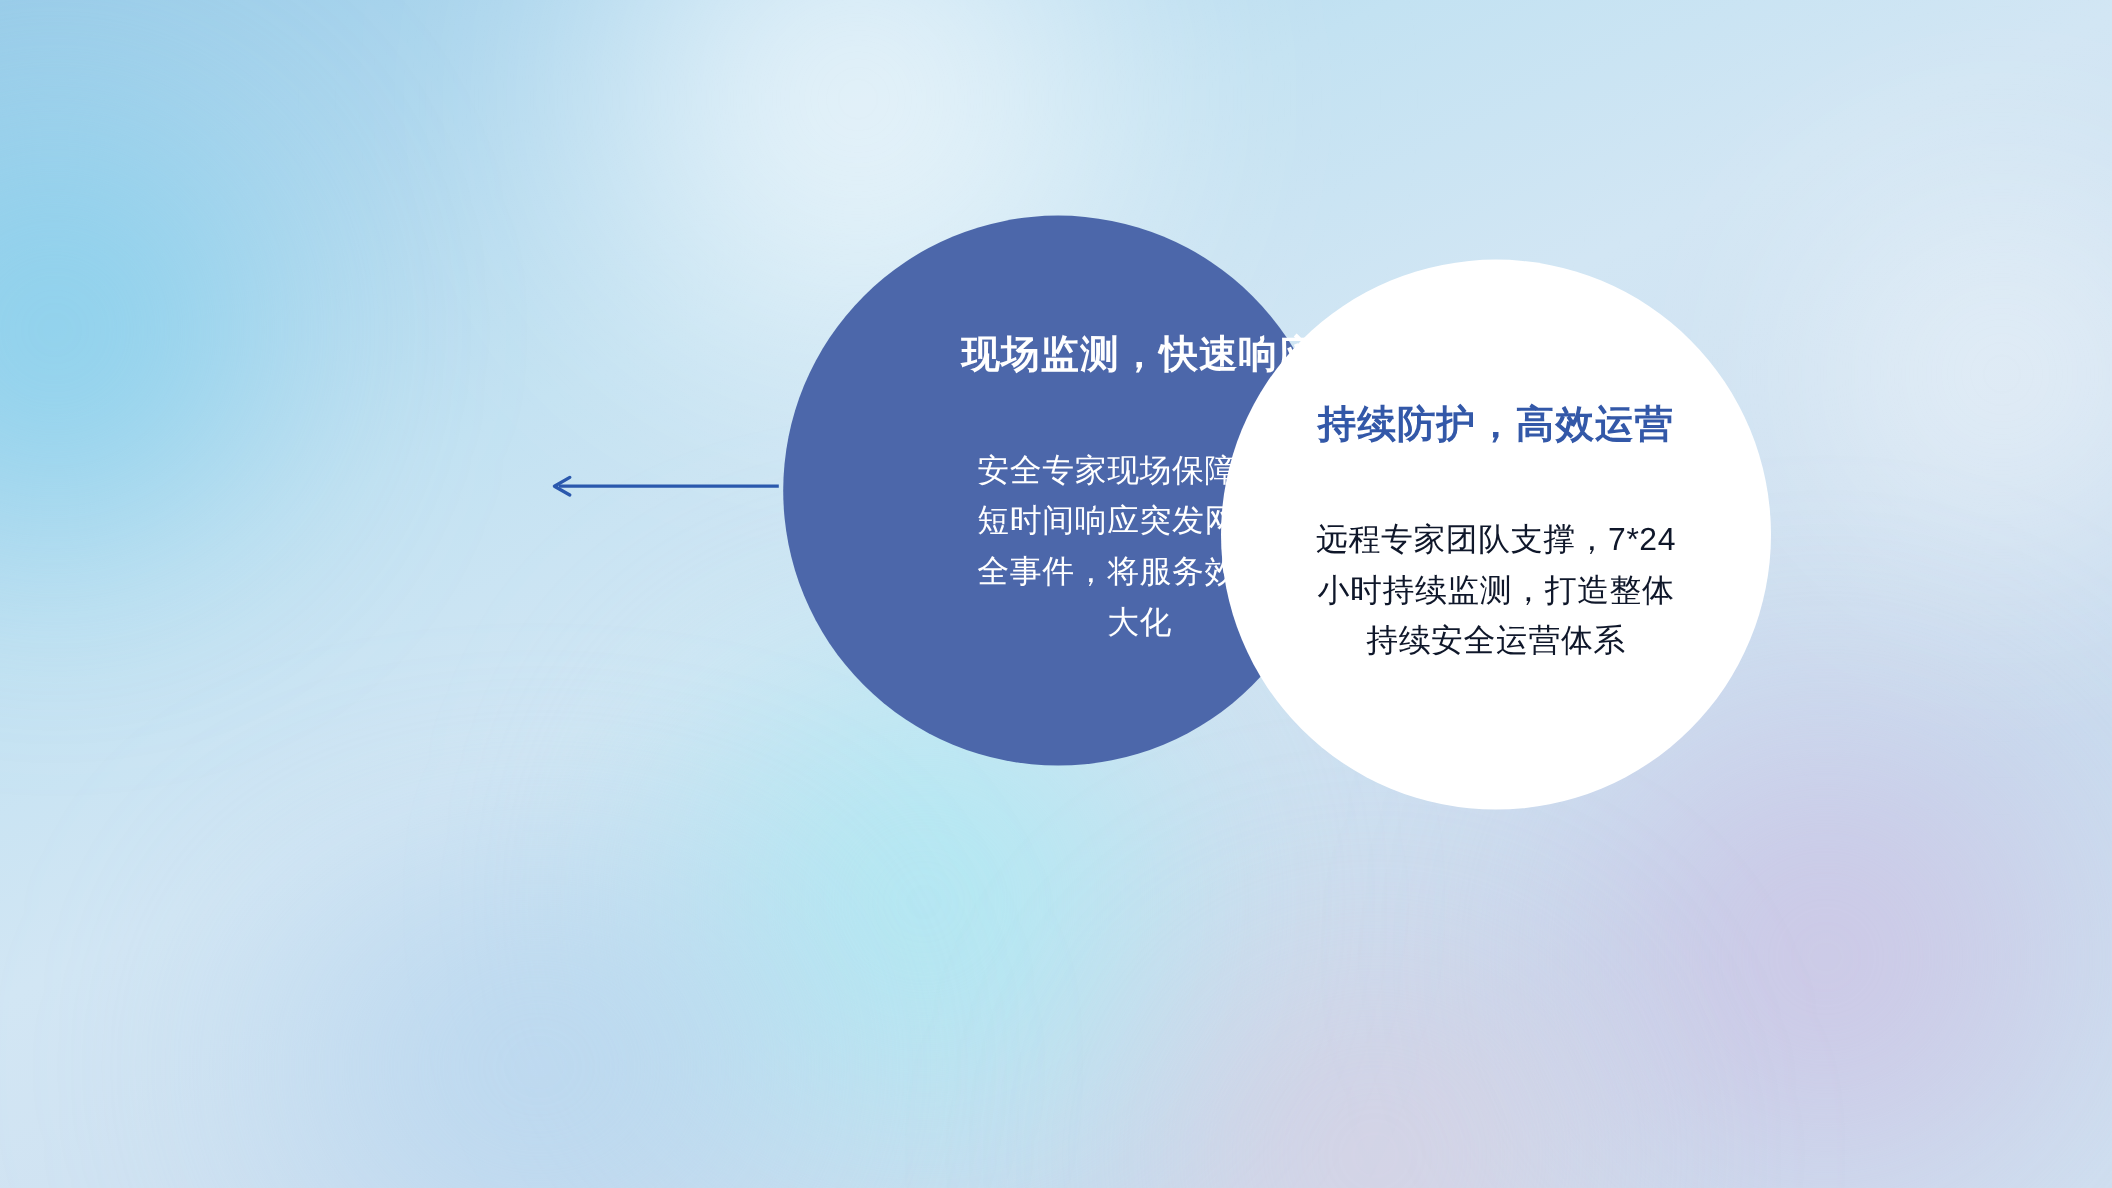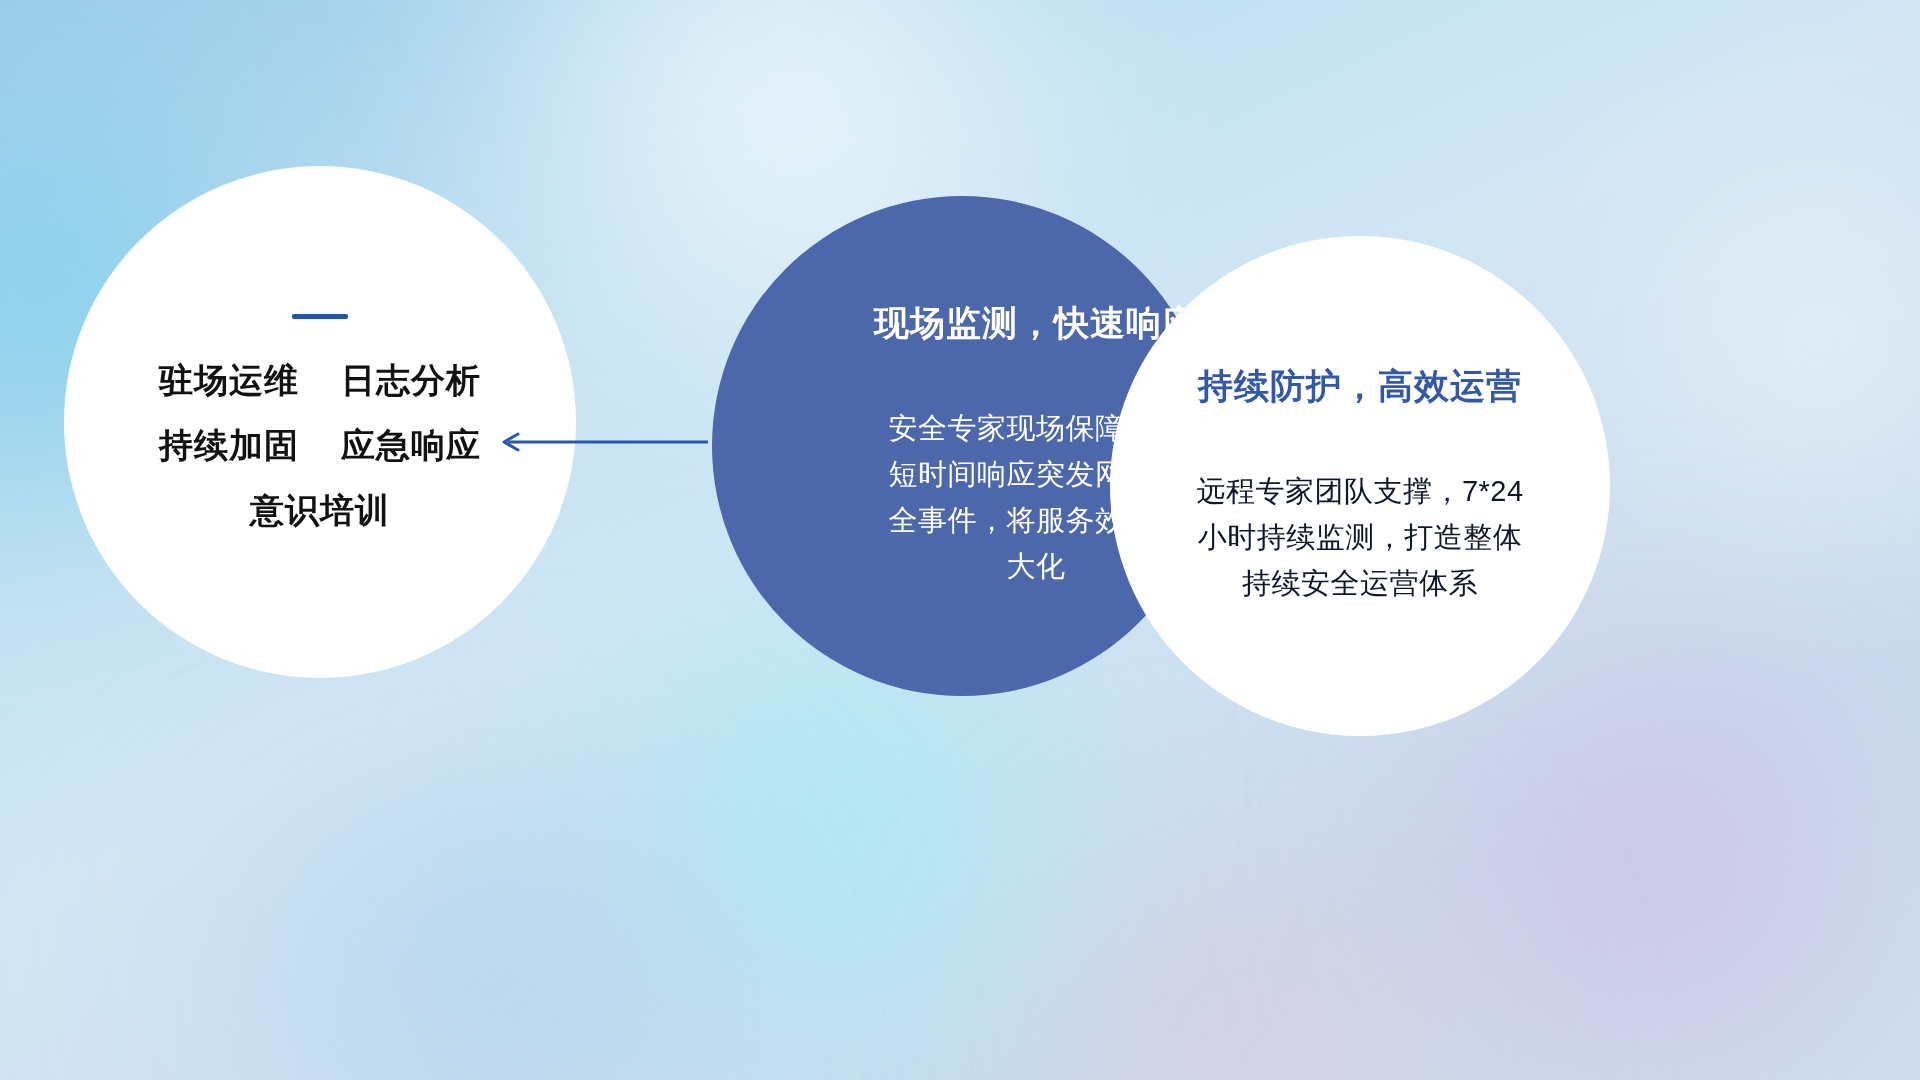--- a/index.html
+++ b/index.html
@@ -157,28 +157,20 @@
   <div class="bg">
     <div class="bg-blob blob-teal-left"></div>
     <div class="bg-blob blob-white-top"></div>
     <div class="bg-blob blob-cyan-mid"></div>
     <div class="bg-blob blob-lilac-right"></div>
     <div class="bg-blob blob-pink-bottom"></div>
     <div class="bg-blob blob-blue-bottom"></div>
     <div class="bg-blob blob-white-rightedge"></div>
   </div>
 
-  <div class="circle" id="circle-capabilities">
-    <div class="accent-dash"></div>
-    <div class="cap-lines">
-      <div class="cap-line">驻场运维    日志分析</div>
-      <div class="cap-line">持续加固    应急响应</div>
-      <div class="cap-line">意识培训</div>
-    </div>
-  </div>
 
   <svg id="flow-arrow" viewBox="0 0 218 36">
     <line x1="216" y1="18" x2="16" y2="18" stroke="#2a58ad" stroke-width="3"></line>
     <polyline points="26,10 12,18 26,26" fill="none" stroke="#2a58ad" stroke-width="3" stroke-linecap="round" stroke-linejoin="round"></polyline>
   </svg>
 
   <div class="circle" id="circle-onsite">
     <div class="inner">
       <div class="card-title">现场监测，快速响应</div>
       <div class="card-body">安全专家现场保障，最短时间响应突发网络安全事件，将服务效率最大化</div>

